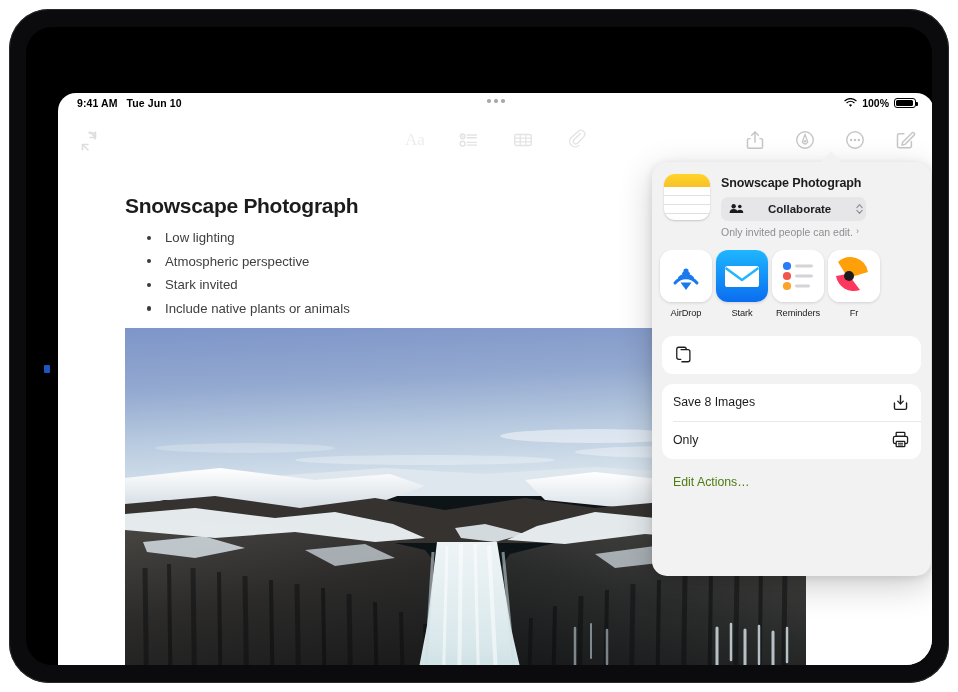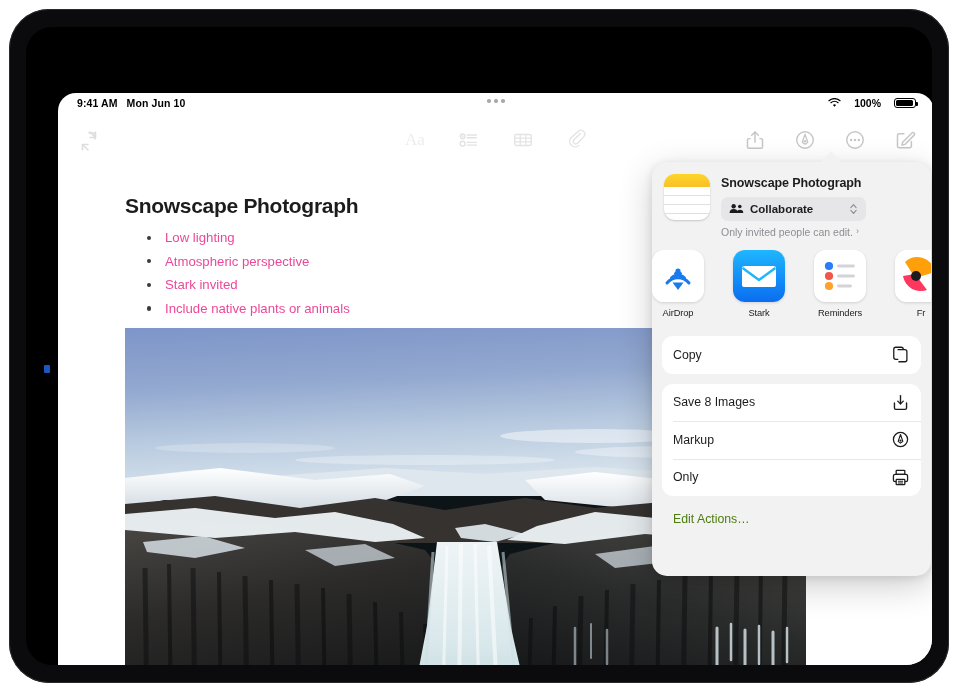--- a/index.html
+++ b/index.html
@@ -39,21 +39,21 @@
   
   .statusbar {
     position:absolute; left:0; top:0; width:876px; height:26px;
     display:flex; align-items:center; z-index:40;
   }
   .sb-left { position:absolute; left:19px; top:4px; display:flex; align-items:center; gap:9px;
     font-size:10.5px; font-weight:bold; color:#000; letter-spacing:.1px; }
   .sb-center { position:absolute; left:0; right:0; top:6px; display:flex; justify-content:center; }
   .dots3 { display:flex; gap:3.5px; }
   .dots3 i { display:block; width:3.6px; height:3.6px; border-radius:50%; background:#a8a8ad; }
-  .sb-right { position:absolute; right:18px; top:4px; display:flex; align-items:center; gap:13px;
+  .sb-right { position:absolute; right:18px; top:4px; display:flex; align-items:center; gap:5px;
     font-size:10.5px; font-weight:bold; color:#000; }
   .wifi-ic { width:13px; height:10px; position:relative; }
   .batt { width:22px; height:10.5px; border:1.3px solid #000; border-radius:3px; position:relative; }
   .batt::after { content:""; position:absolute; right:-3.2px; top:3px; width:1.8px; height:4px;
     background:#000; border-radius:0 1px 1px 0; }
   .batt i { position:absolute; left:1.3px; top:1.3px; bottom:1.3px; width:17px; background:#000; border-radius:1.5px; }
 
   
   .toolbar {
     position:absolute; left:0; top:26px; width:876px; height:48px; z-index:35;
@@ -67,21 +67,21 @@
 
   
   .note-body { position:absolute; left:0; top:74px; width:876px; bottom:0; background:#fff; }
   .note-title {
     position:absolute; left:67px; top:27px;
     font-size:21px; font-weight:bold; color:#1c1c1e; letter-spacing:-.3px;
   }
   .bullets { position:absolute; left:80px; top:61px; list-style:none; }
   .bullets li {
     position:relative; padding-left:27px; margin-bottom:4.5px;
-    font-size:13.2px; color:#ec4899; line-height:1.45;
+    font-size:13.2px; color:#404040; line-height:1.45;
   }
   .bullets li::before {
     content:""; position:absolute; left:9px; top:7.5px;
     width:4.2px; height:4.2px; border-radius:50%; background:#3a3a3c;
   }
 
   
   .photo {
     position:absolute; left:67px; top:161px; width:681px; height:470px;
     overflow:hidden; background:#0d1418;
@@ -113,34 +113,34 @@
   }
   .notes-icon .band { height:13px; background:linear-gradient(180deg,#ffd426,#f7c12a); }
   .notes-icon .ln { height:1px; background:#e0e0e2; margin:8px 0 0 0; }
   .ss-title {
     position:absolute; left:69px; top:14px;
     font-size:12.5px; font-weight:bold; color:#1c1c1e; letter-spacing:-.1px;
   }
   .collab-btn {
     position:absolute; left:69px; top:35px; width:145px; height:24px;
     background:#e6e6e8; border-radius:7px;
-    display:flex; align-items:center; padding:0 8px; gap:6px;justify-content:space-between;
+    display:flex; align-items:center; padding:0 8px; gap:24px;justify-content:space-between;
   }
   .collab-label { font-size:11.5px; font-weight:bold; color:#1c1c1e; flex:1; }
   .collab-chev { width:9px; height:14px; }
   .ss-sub {
     position:absolute; left:69px; top:64px; width:200px;
     font-size:10.5px; color:#8e8e93; display:flex; align-items:flex-start; gap:3px;
   }
   .ss-sub .chev { font-size:9px; color:#8e8e93; }
 
   
   .apps-row {
-    position:relative; height:86px; 
-    display:flex; gap:29px; align-items:flex-start; overflow:hidden;
+    position:relative; height:86px; padding-left:8px;
+    display:flex; gap:4px; align-items:flex-start; overflow:hidden;
   }
   .app-tile { width:52px; flex:0 0 auto; text-align:center; }
   .app-ic { width:52px; height:52px; border-radius:12px; overflow:hidden; box-shadow:0 1px 3px rgba(0,0,0,.14); }
   .app-label { margin-top:6px; font-size:9.3px; color:#1c1c1e; letter-spacing:-.1px; }
 
   
   .ss-groups { padding:0 10px; }
   .grp { background:#fff; border-radius:11px; margin-bottom:10px; overflow:hidden; }
   .row {
     position:relative; height:37.5px; display:flex; align-items:center;
@@ -162,21 +162,21 @@
   <div class="device-frame">
     <div class="device-inner-bezel">
 
       <div class="blue-speck"></div>
 
       <div class="screen">
 
         <div class="statusbar">
           <div class="sb-left">
             <span>9:41 AM</span>
-            <span>Mon Jun 10</span>
+            <span>Tue Jun 10</span>
           </div>
           <div class="sb-center">
             <div class="dots3">
               <i></i>
                 <i></i>
                 <i></i>
             </div>
           </div>
           <div class="sb-right">
             <span class="wifi-ic">
@@ -536,48 +536,37 @@
               </div>
               <div class="app-label">Fr</div>
             </div>
 
           </div>
 
           <div class="ss-groups">
 
             <div class="grp">
               <div class="row">
-                <span class="lbl">Copy</span>
                 <span class="ric">
                   <svg viewBox="0 0 22 22" width="19" height="19">
                     <rect x="3.2" y="2.6" width="11" height="14" rx="2.4" fill="none" stroke="#1c1c1e" stroke-width="1.5"></rect>
                     <path d="M7.6 5.4 L16 5.4 a2.4 2.4 0 0 1 2.4 2.4 L18.4 17 a2.4 2.4 0 0 1 -2.4 2.4 L8.6 19.4" fill="#ffffff" stroke="#1c1c1e" stroke-width="1.5" stroke-linejoin="round"></path>
                   </svg>
                 </span>
               </div>
             </div>
 
             <div class="grp">
               <div class="row">
                 <span class="lbl">Save 8 Images</span>
                 <span class="ric">
                   <svg viewBox="0 0 22 22" width="19" height="19">
                     <path d="M11 3 L11 12.6" stroke="#1c1c1e" stroke-width="1.6" stroke-linecap="round"></path>
                     <path d="M7.8 9.4 L11 12.6 L14.2 9.4" fill="none" stroke="#1c1c1e" stroke-width="1.6" stroke-linecap="round" stroke-linejoin="round"></path>
                     <path d="M4 11.6 L4 17.4 a1.6 1.6 0 0 0 1.6 1.6 L16.4 19 a1.6 1.6 0 0 0 1.6-1.6 L18 11.6" fill="none" stroke="#1c1c1e" stroke-width="1.6" stroke-linecap="round"></path>
-                  </svg>
-                </span>
-              </div>
-              <div class="row">
-                <span class="lbl">Markup</span>
-                <span class="ric">
-                  <svg viewBox="0 0 22 22" width="19" height="19">
-                    <circle cx="11" cy="11" r="8.2" fill="none" stroke="#1c1c1e" stroke-width="1.5"></circle>
-                    <path d="M11 5.2 L13.7 13.2 L11 15.2 L8.3 13.2 Z" fill="none" stroke="#1c1c1e" stroke-width="1.3" stroke-linejoin="round"></path>
-                    <circle cx="11" cy="12.3" r="1.2" fill="#1c1c1e"></circle>
                   </svg>
                 </span>
               </div>
               <div class="row">
                 <span class="lbl">Only</span>
                 <span class="ric">
                   <svg viewBox="0 0 22 22" width="19" height="19">
                     <rect x="6" y="2.8" width="10" height="4.6" rx="0.8" fill="none" stroke="#1c1c1e" stroke-width="1.5"></rect>
                     <rect x="2.8" y="7.4" width="16.4" height="8.4" rx="2" fill="none" stroke="#1c1c1e" stroke-width="1.5"></rect>
                     <rect x="6" y="13.2" width="10" height="6" rx="0.8" fill="#ffffff" stroke="#1c1c1e" stroke-width="1.5"></rect>

